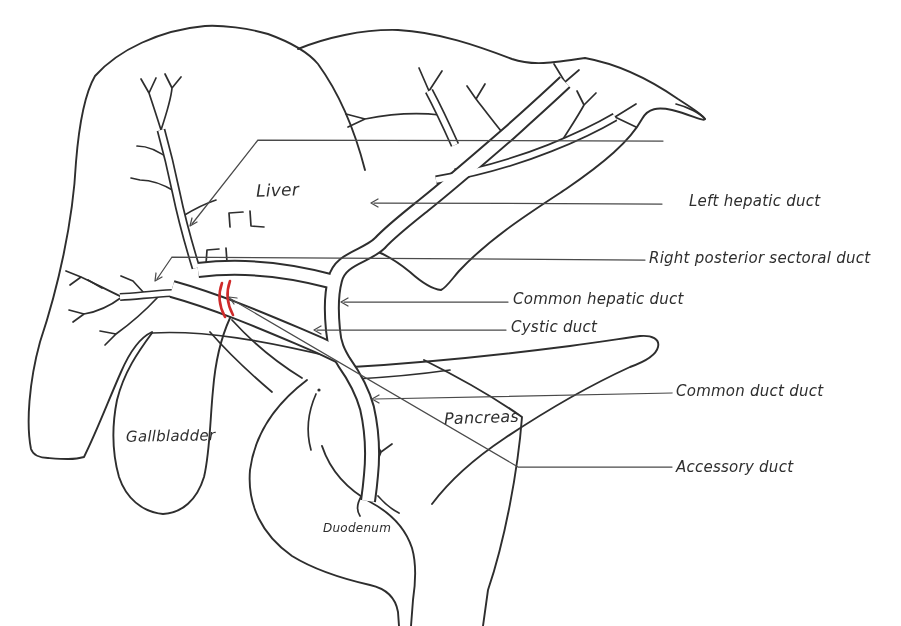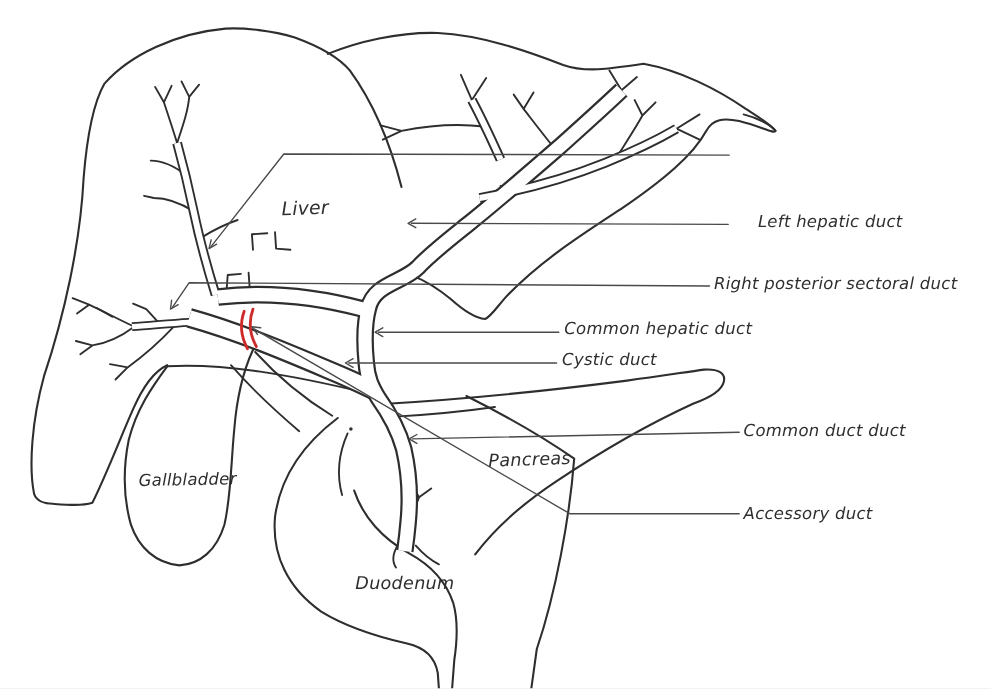--- a/index.html
+++ b/index.html
@@ -17,21 +17,21 @@
   .red  {fill:none;stroke:var(--c-red,#cf2a2a);stroke-width:2.6;stroke-linecap:round;}
   .ldr  {fill:none;stroke:var(--c-leader,#4a4a4a);stroke-width:1.25;stroke-linecap:round;stroke-linejoin:round;}
   
   .lbl{
     position:absolute;white-space:nowrap;color:var(--c-ink,#2e2e2e);
     font-style:italic;font-size:15px;letter-spacing:.25px;line-height:1;
   }
   .lbl-liver      {left:256px;top:182px;font-size:17px;transform:rotate(-2deg);}
   .lbl-gallbladder{left:126px;top:429px;font-size:15px;transform:rotate(-1deg);}
   .lbl-pancreas   {left:444px;top:410px;font-size:16px;transform:rotate(-2deg);}
-  .lbl-duodenum   {left:323px;top:522px;font-size:16px;}
+  .lbl-duodenum   {left:323px;top:522px;font-size:12px;}
   .lbl-rasd{left:665px;top:131px;}
   .lbl-lhd {left:689px;top:194px;}
   .lbl-rpsd{left:649px;top:251px;}
   .lbl-chd {left:513px;top:292px;}
   .lbl-cys {left:511px;top:320px;}
   .lbl-cbd {left:676px;top:384px;}
   .lbl-acc {left:676px;top:444px;margin-top:16px;}
 </style>
 </head>
 <body>

